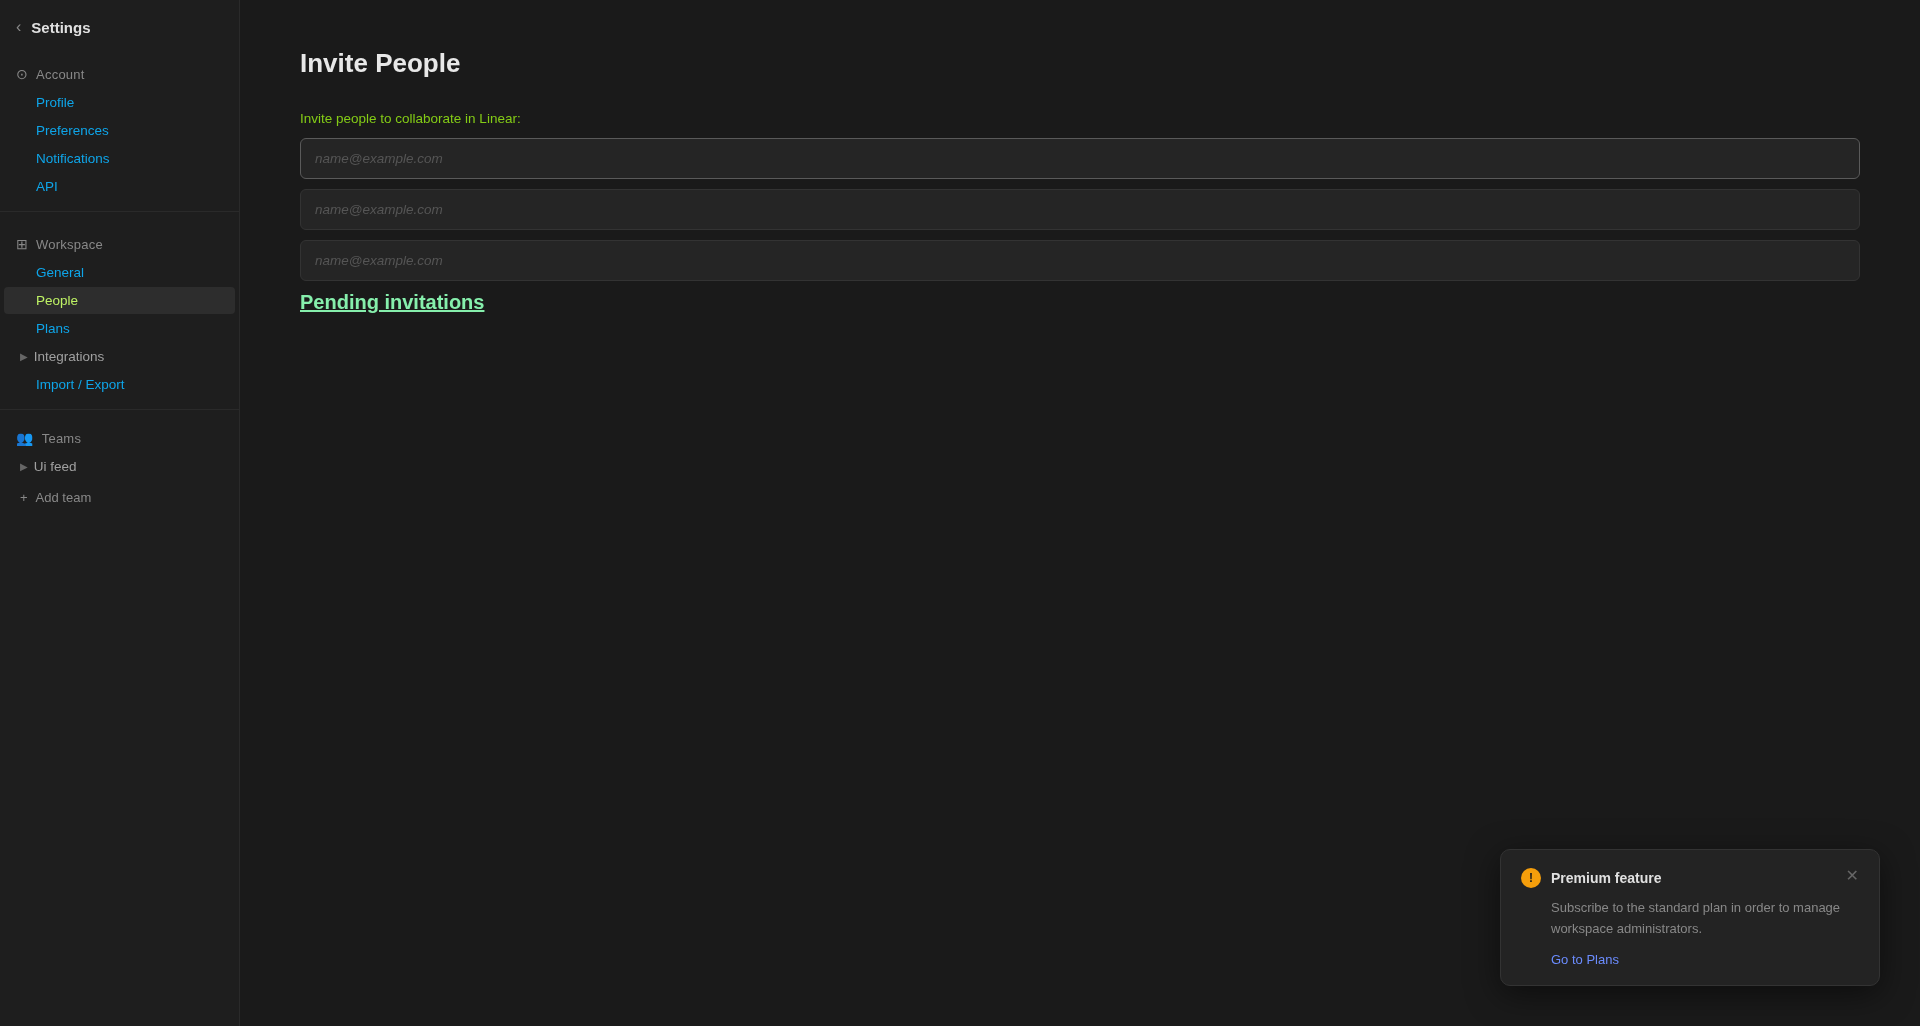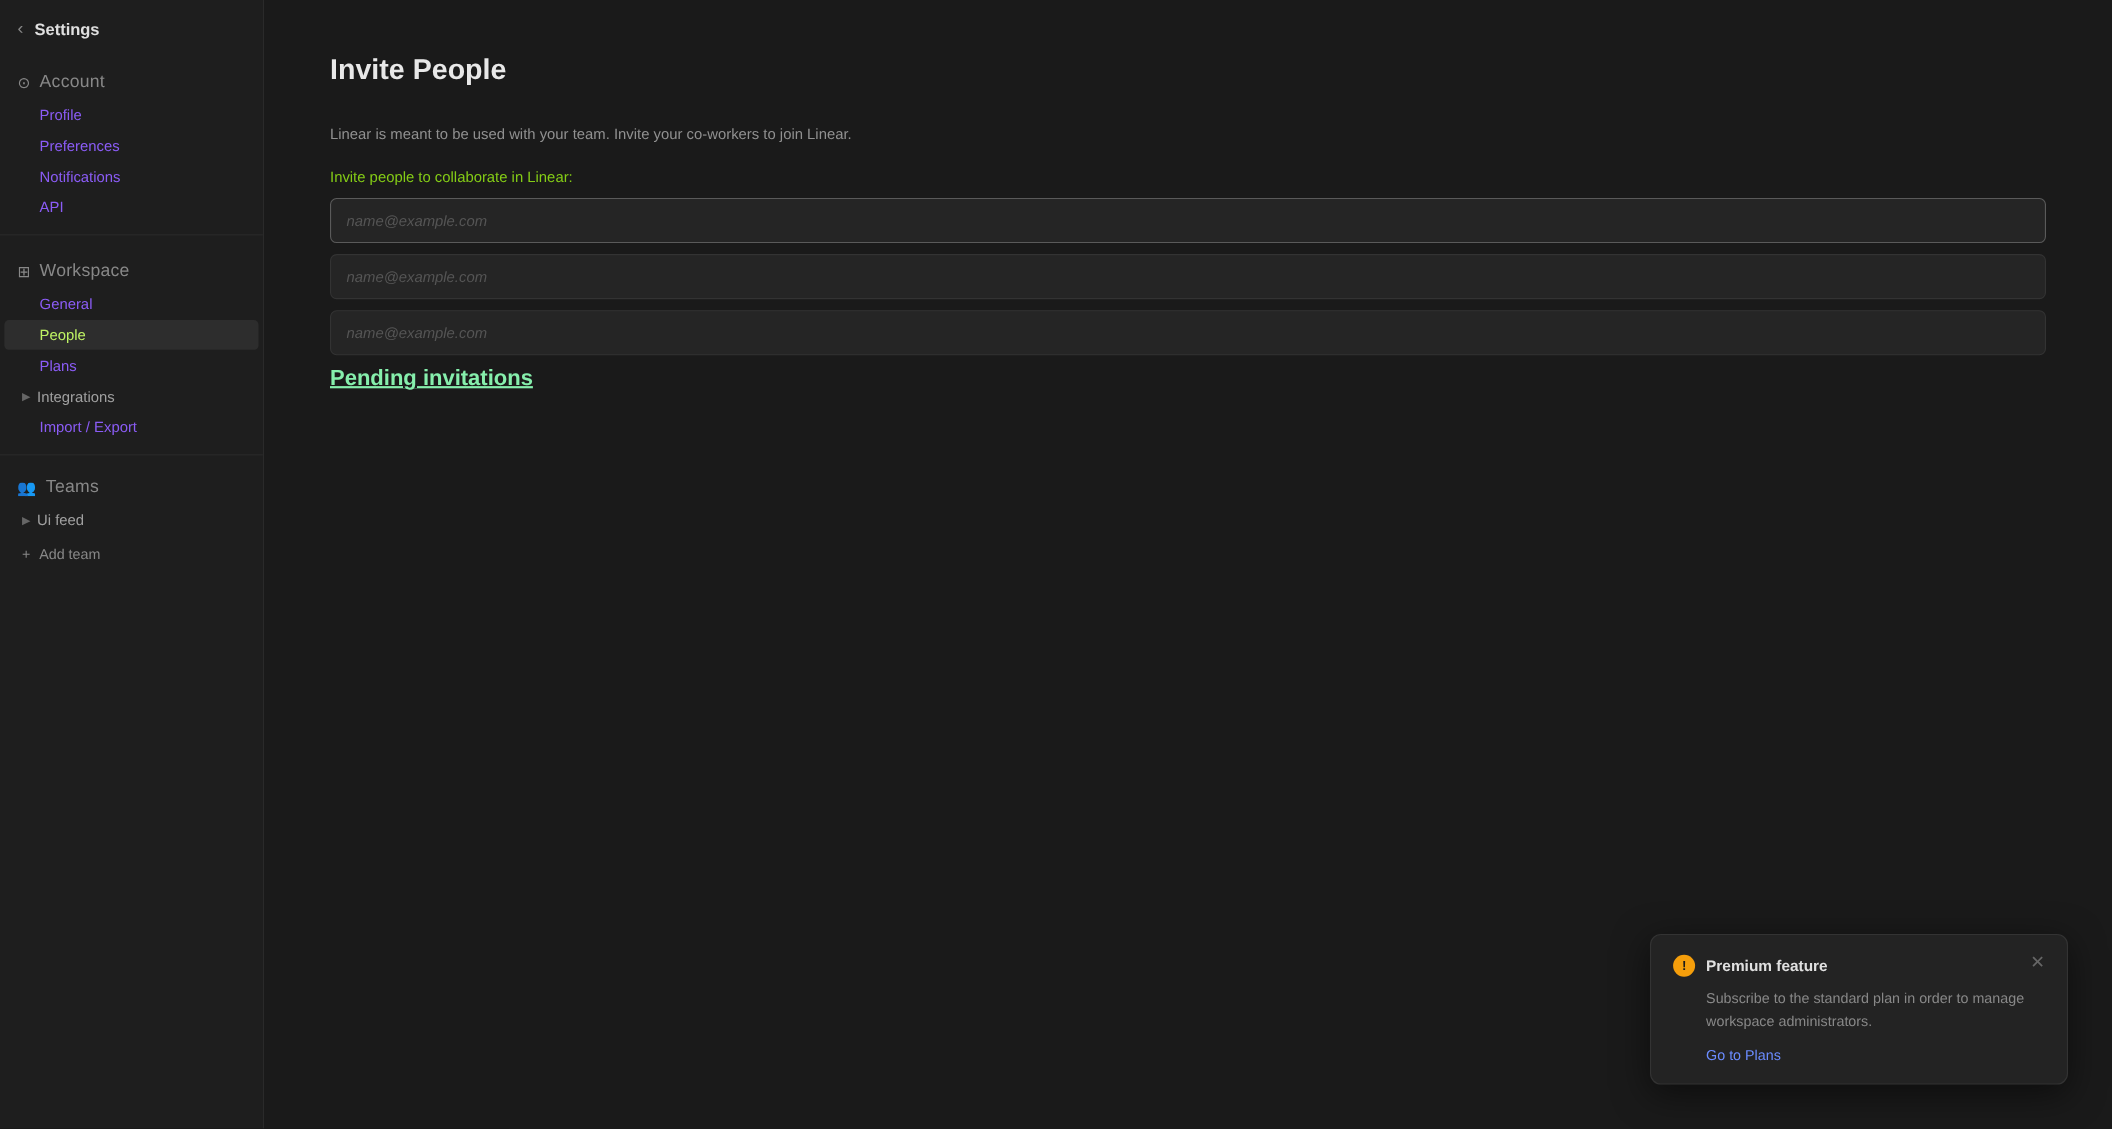--- a/index.html
+++ b/index.html
@@ -59,32 +59,32 @@
       font-weight: 500;
       letter-spacing: 0.02em;
     }
 
     .sidebar-section-icon {
       font-size: 14px;
       color: #888;
     }
 
     .sidebar-section-label {
-      font-size: 16px;
+      font-size: 13px;
       color: #888;
       font-weight: 500;
     }
 
     .sidebar-item {
       display: flex;
       align-items: center;
       gap: 8px;
       padding: 6px 16px 6px 32px;
       cursor: pointer;
-      color: #8b5cf6;
+      color: #0ea5e9;
       font-size: 13.5px;
       border-radius: 4px;
       margin: 1px 4px;
       transition: background 0.15s;
     }
 
     .sidebar-item.active {
       background: #2d2d2d;
       color: #bef264;
     }
@@ -394,21 +394,20 @@
     <div class="add-team-btn">
       <span>+</span>
       <span>Add team</span>
     </div>
   </div>
 </div>
 
 <div class="main">
   <h1 class="page-title">Invite People</h1>
 
-  <p class="description">Linear is meant to be used with your team. Invite your co-workers to join Linear.</p>
 
   <p class="invite-label">Invite people to collaborate in Linear:</p>
 
   <div class="input-form">
     <input class="email-input focused" type="email" placeholder="name@example.com" style="">
     <input class="email-input" type="email" placeholder="name@example.com" style="">
     <input class="email-input" type="email" placeholder="name@example.com" style="">
   </div>
 
 

